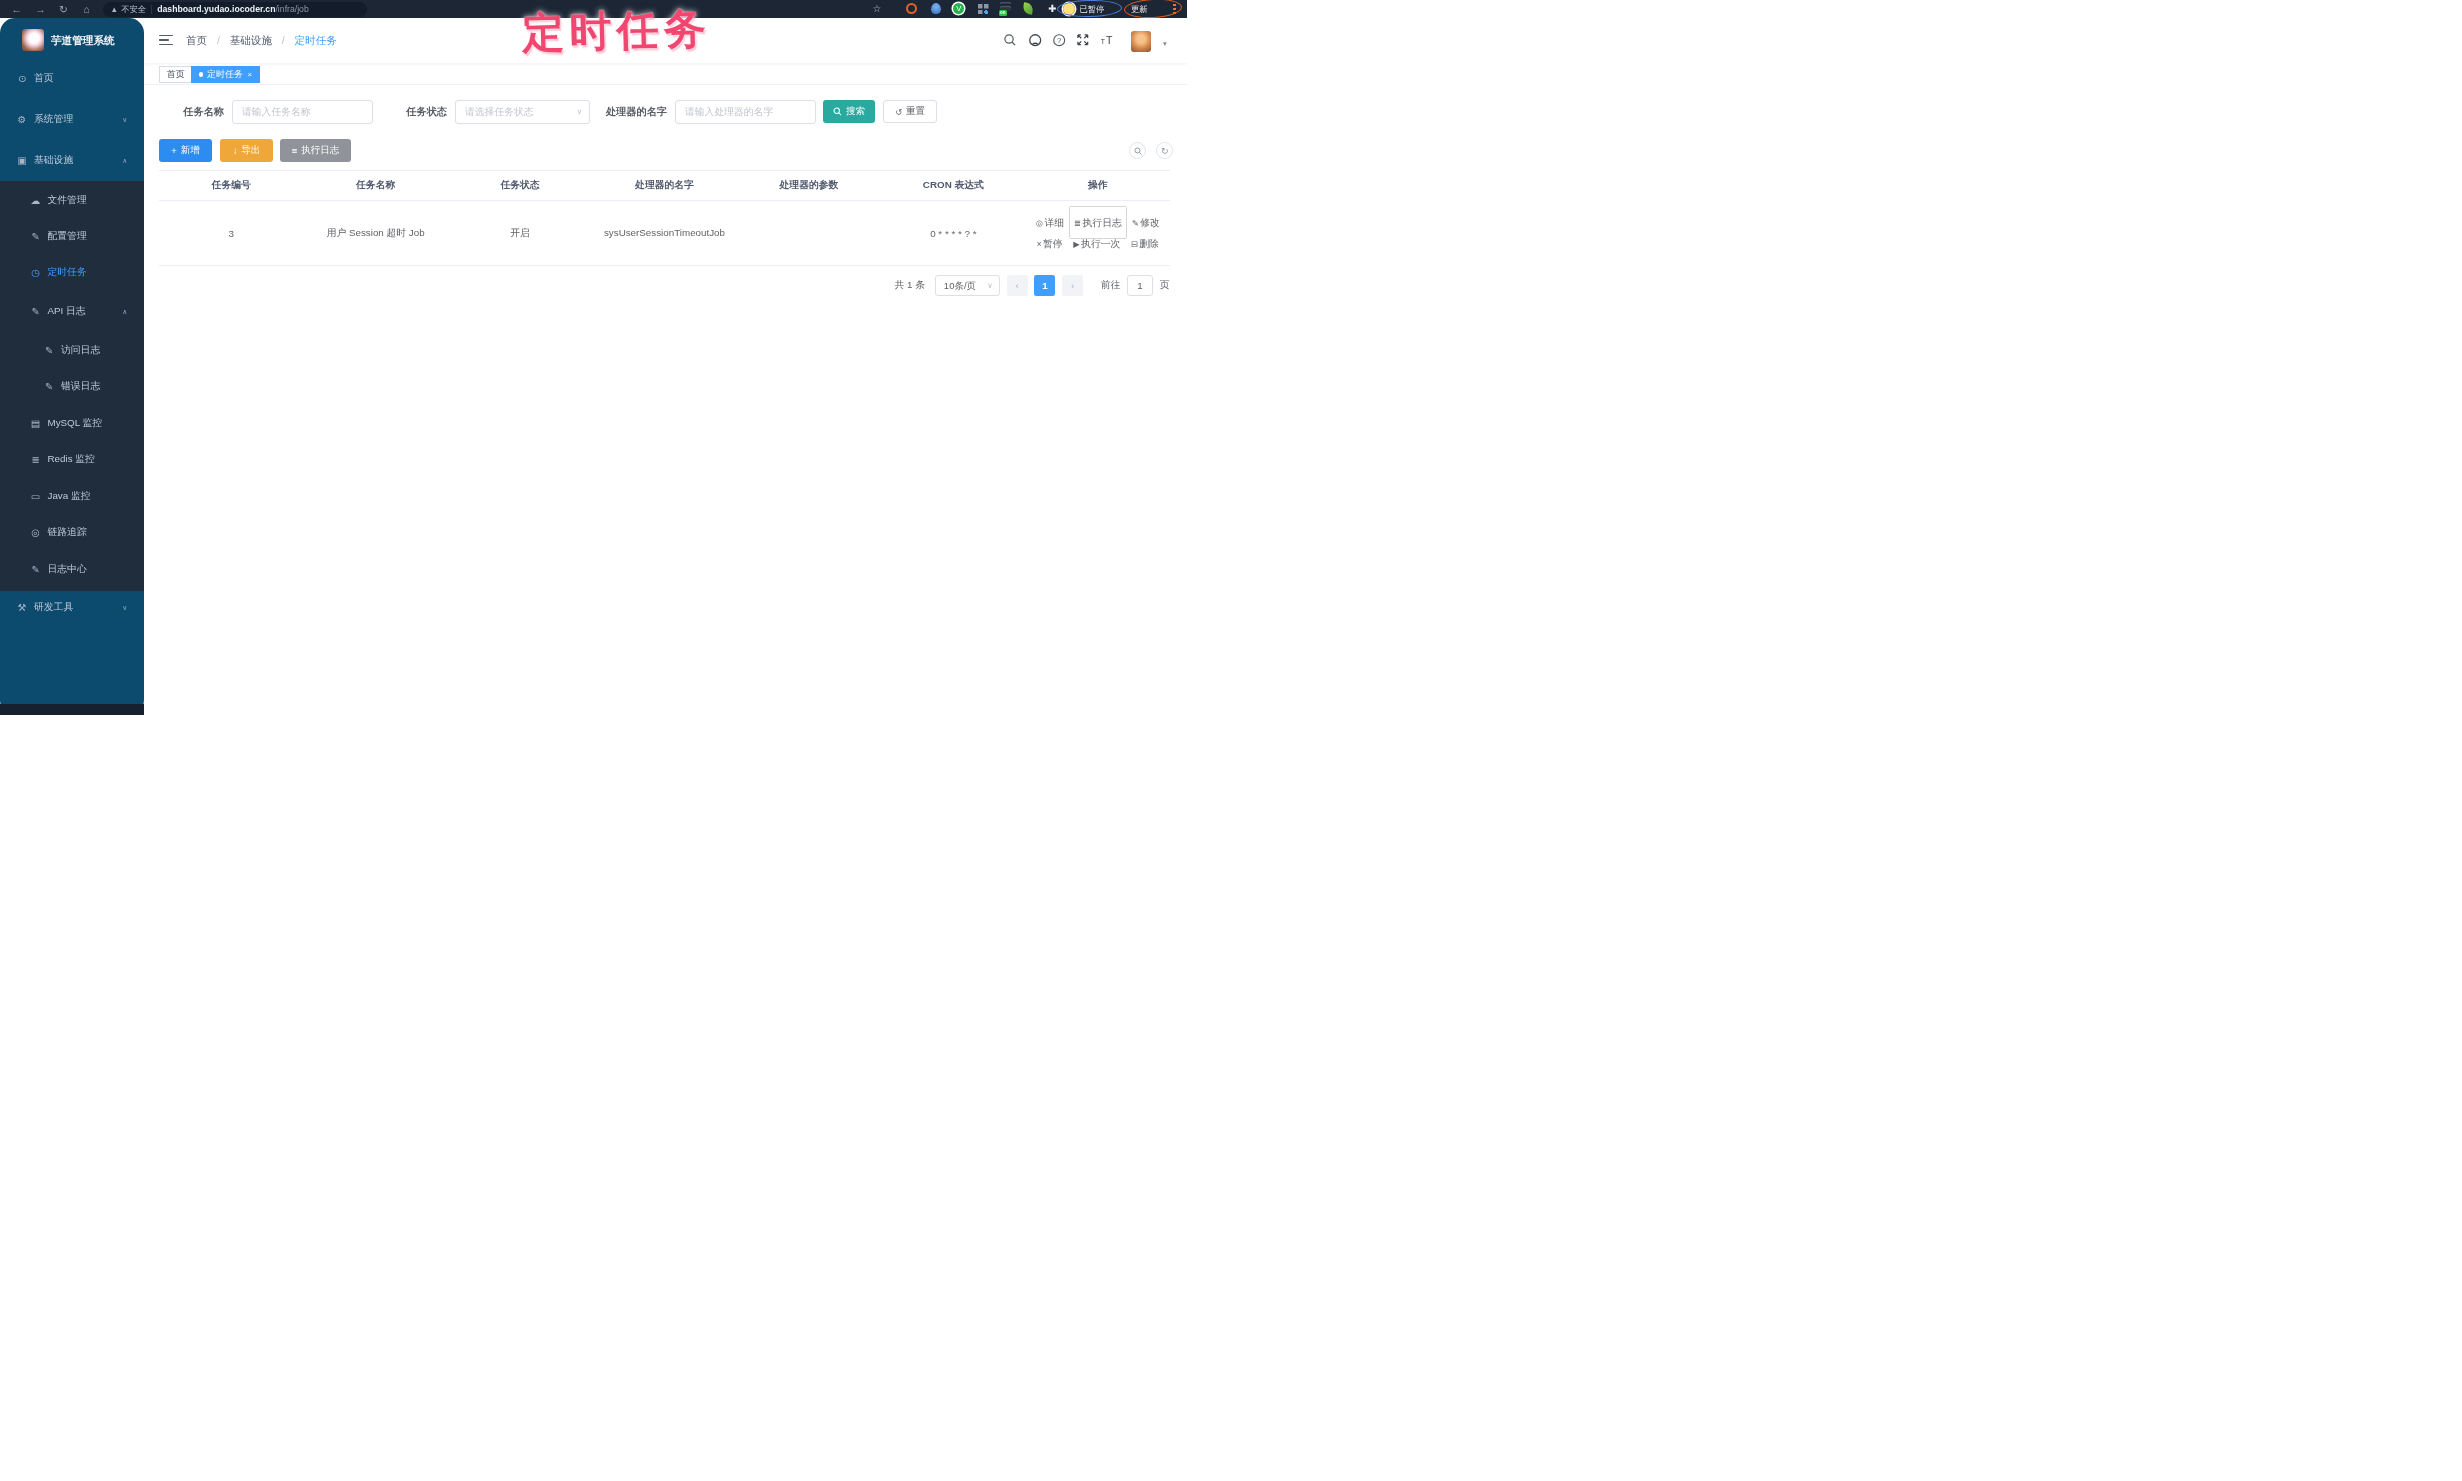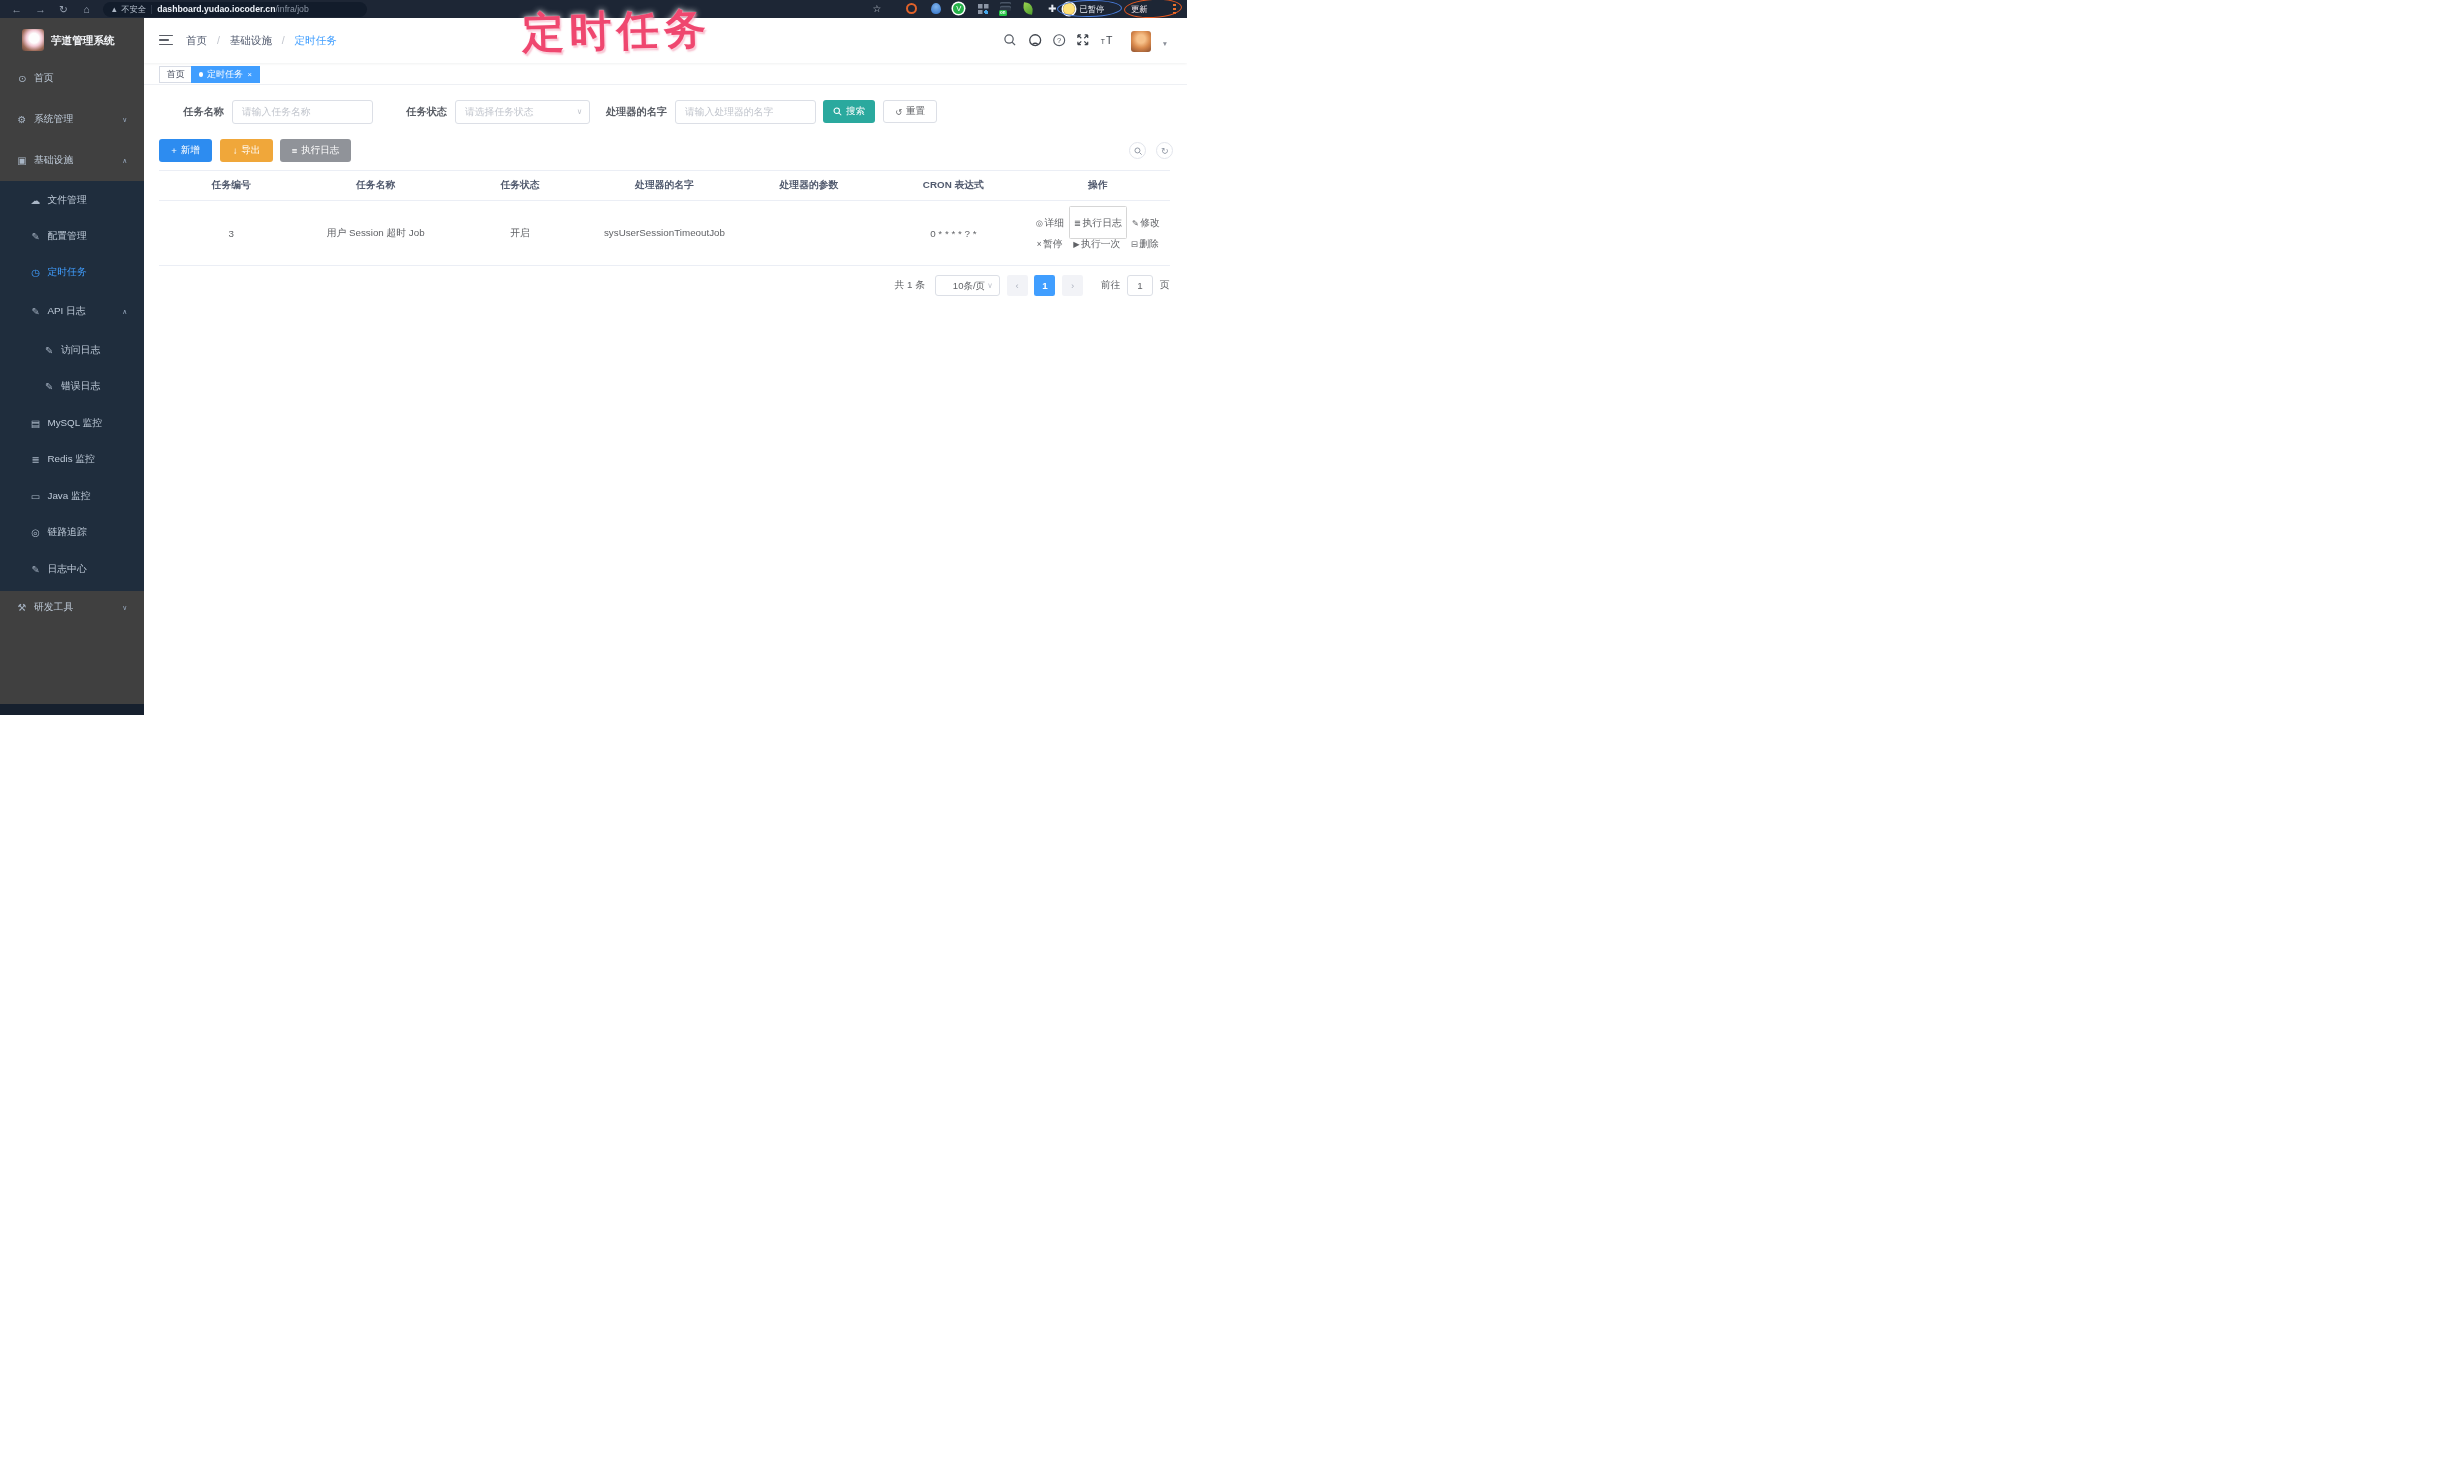--- a/index.html
+++ b/index.html
@@ -48,21 +48,21 @@
 
   
   .scribble {
     position:absolute; left:522px; top:3px; z-index:60;
     font-size:42px; font-weight:bold; letter-spacing:5.3px; color:#ef476f;
     transform:rotate(-1.5deg);
     text-shadow:0 0 1.5px #ffd7e2, 0 0 6.8px rgba(255,255,255,.95), 1.5px 2.3px 1.5px rgba(238,90,130,.45);
   }
 
   
-  .sidebar { position:absolute; left:0; top:18px; width:144px; height:697px; background:#404040; z-index:10; }
+  .sidebar { position:absolute; left:0; top:18px; width:144px; height:697px; background:#0c4a6e; z-index:10;border-radius:15px; }
   .submenu-bg { position:absolute; left:0; top:163px; width:144px; height:410px; background:#1f2d3d; }
   .side-bottom-strip { position:absolute; left:0; top:686px; width:144px; height:10.6px; background:#16202e; }
   .logo-row { position:absolute; left:0; top:9px; width:144px; height:30px; }
   .logo-img { position:absolute; left:22px; top:2.3px; width:22px; height:22px; border-radius:3px;
       background:radial-gradient(circle at 55% 42%, #fdfdfd 28%, #f2c9d4 45%, #9c6a58 72%, #5d4439 100%); }
   .logo-title { position:absolute; left:51px; top:6.8px; font-size:10.6px; font-weight:bold; color:#f5f7fa; }
   .menu-item { position:absolute; left:0; width:144px; height:19.7px; display:flex; align-items:center;
       color:#bfcbd9; font-size:9.8px; cursor:pointer; }
   .menu-item .mi-icon { width:12px; text-align:center; margin-right:6px; font-size:9.8px; color:#a9b6c6; flex:none; }
   .menu-item.lv0 { padding-left:16px; }
@@ -125,21 +125,21 @@
   .op { display:inline-block; margin:0 5.3px; cursor:pointer; white-space:nowrap; }
   .op .oi { font-size:8.3px; margin-right:1.5px; }
   .op-box { display:inline-block; border:1.5px solid #d6d6d6; background:#fff; border-radius:1.5px;
       padding:5.3px 3.8px; margin:-5.3px 0; position:relative; z-index:2; }
 
   
   .pager { position:absolute; right:17.4px; top:274px; height:23px; display:flex; align-items:center; gap:6.8px;
       font-size:9.8px; color:#606266; }
   .pg-total { margin-right:3px; }
   .pg-size { position:relative; width:65px; height:21px; border:0.8px solid #dcdfe6; border-radius:3px;
-      line-height:19.7px; padding-left:17px; font-size:9.5px; color:#606266; cursor:pointer; }
+      line-height:19.7px; padding-left:8px; font-size:9.5px; color:#606266; cursor:pointer; }
   .pg-size .chev { position:absolute; right:6px; color:#c0c4cc; font-size:7.6px; }
   .pg-btn { width:21px; height:21px; border-radius:2.3px; background:#f2f3f7; color:#aeb3c0; font-size:9.8px;
       display:flex; align-items:center; justify-content:center; cursor:pointer; }
   .pg-cur { width:21px; height:21px; border-radius:2.3px; background:#409eff; color:#fff; font-weight:bold;
       font-size:9.8px; display:flex; align-items:center; justify-content:center; cursor:pointer; }
   .pg-goto-label { margin-left:10.6px; }
   .pg-goto-input { width:26px; height:21px; border:0.8px solid #dcdfe6; border-radius:3px; text-align:center;
       font-size:9.8px; color:#606266; font-family:inherit; }
 
   svg { display:block; }

